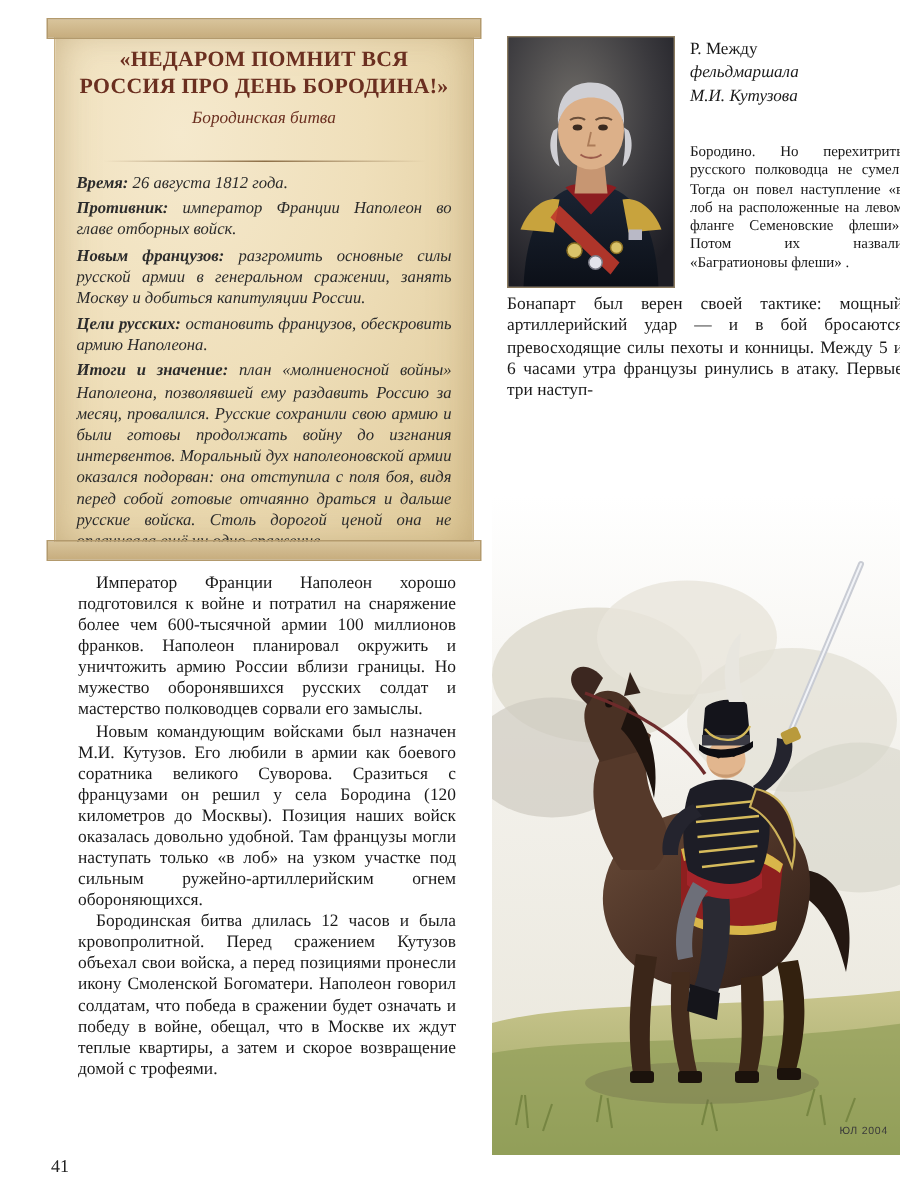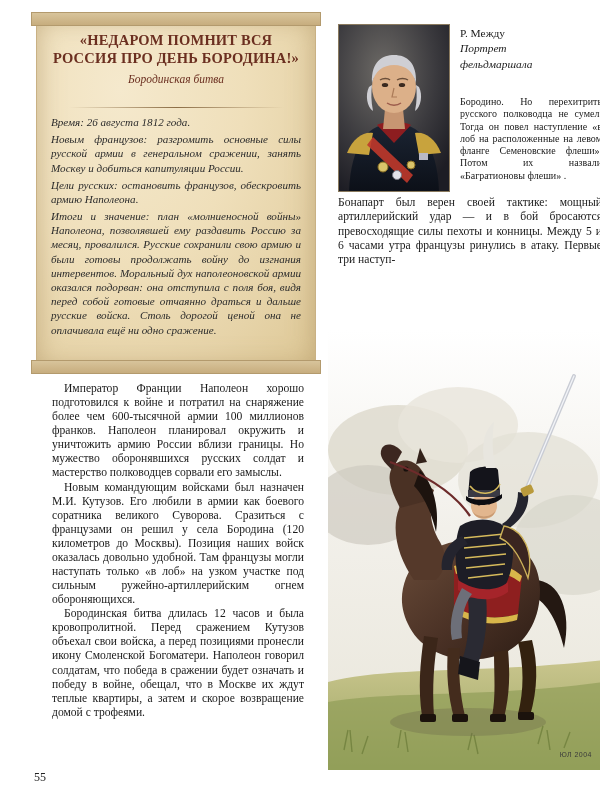--- a/index.html
+++ b/index.html
@@ -83,21 +83,21 @@
   }
   .scroll-p {
     font-style: italic;
     font-size: 11.1px;
     color: #2b2b2b;
     margin: 0 0 3px 0;
     text-align: justify;
     text-indent: 0;
   }
   .scroll-p b {
-    font-weight: normal;
+    font-weight: bold;
     font-style: italic;
   }
 
   
   .portrait-wrap {
     position: absolute;
     left: 322px;
     top: 24px;
     width: 110px;
     height: 166px;
@@ -185,20 +185,23 @@
 
   <div class="scroll-box">
     <div class="scroll-paper">
       <div class="scroll-inner">
         <div class="scroll-title">«НЕДАРОМ ПОМНИТ ВСЯ РОССИЯ ПРО ДЕНЬ БОРОДИНА!»</div>
         <div class="scroll-subtitle">Бородинская битва</div>
         <div class="scroll-rule"></div>
 
         <p class="scroll-p">
           <b>Время:</b><span> 26 августа 1812 года.</span>
+        </p>
+        <p class="scroll-p">
+          <b>Противник:</b><span> император Франции Наполеон во главе отборных войск.</span>
         </p>
         <p class="scroll-p">
           <b>Новым французов:</b><span> разгромить основные силы русской армии в генеральном сражении, занять Москву и добиться капитуляции России.</span>
         </p>
         <p class="scroll-p">
           <b>Цели русских:</b><span> остановить французов, обескровить армию Наполеона.</span>
         </p>
         <p class="scroll-p">
           <b>Итоги и значение:</b><span> план «молниеносной войны» Наполеона, позволявшей ему раздавить Россию за месяц, провалился. Русские сохранили свою армию и были готовы продолжать войну до изгнания интервентов. Моральный дух наполеоновской армии оказался подорван: она отступила с поля боя, видя перед собой готовые отчаянно драться и дальше русские войска. Столь дорогой ценой она не оплачивала ещё ни одно сражение.</span>
         </p>
@@ -248,22 +251,22 @@
       <path d="M41 55 C44 53 49 53 51 55" stroke="#6b4f3a" stroke-width="1.4" fill="none"></path>
       <path d="M58 55 C61 53 66 53 69 55" stroke="#6b4f3a" stroke-width="1.4" fill="none"></path>
 
       <path d="M55 63 L53 72 L58 72" stroke="#ab7b58" stroke-width="1.2" fill="none"></path>
       <path d="M48 78 C52 81 58 81 62 78" stroke="#9c5c4c" stroke-width="1.4" fill="none"></path>
     </svg>
   </div>
 
   <div class="portrait-caption">
     <div>Р. Между</div>
-    <div class="it">Портрет</div>
     <div class="it">фельдмаршала</div>
+    <div class="it">М.И. Кутузова</div>
   </div>
 
   <div class="right-top-text">Бородино. Но перехитрить русского полководца не сумел. Тогда он повел наступление «в лоб на расположенные на левом фланге Семеновские флеши». Потом их назвали «Багратионовы флеши» .</div>
   <div class="right-wide-text">Бонапарт был верен своей тактике: мощный артиллерийский удар — и в бой бросаются превосходящие силы пехоты и конницы. Между 5 и 6 часами утра французы ринулись в атаку. Первые три наступ-</div>
 
   <div class="body-col">
     <p>Император Франции Наполеон хорошо подготовился к войне и потратил на снаряжение более чем 600-тысячной армии 100 миллионов франков. Наполеон планировал окружить и уничтожить армию России вблизи границы. Но мужество оборонявшихся русских солдат и мастерство полководцев сорвали его замыслы.</p>
     <p>Новым командующим войсками был назначен М.И. Кутузов. Его любили в армии как боевого соратника великого Суворова. Сразиться с французами он решил у села Бородина (120 километров до Москвы). Позиция наших войск оказалась довольно удобной. Там французы могли наступать только «в лоб» на узком участке под сильным ружейно-артиллерийским огнем обороняющихся.</p>
     <p>Бородинская битва длилась 12 часов и была кровопролитной. Перед сражением Кутузов объехал свои войска, а перед позициями пронесли икону Смоленской Богоматери. Наполеон говорил солдатам, что победа в сражении будет означать и победу в войне, обещал, что в Москве их ждут теплые квартиры, а затем и скорое возвращение домой с трофеями.</p>
   </div>
@@ -385,15 +388,15 @@
         <rect x="193" y="156" width="12" height="9" rx="2" fill="#b99a3c" transform="rotate(-24 199 160)"></rect>
 
         <path d="M134 258 C126 272 120 292 124 310 L134 308 C132 292 136 274 144 264 Z" fill="#6d6f79"></path>
       </g>
 
       </svg><span></span>
     
     <div class="illus-sign">ЮЛ 2004</div>
   </div>
 
-  <div class="page-number">55</div>
+  <div class="page-number">41</div>
 
 </div>
 
 </body></html>

